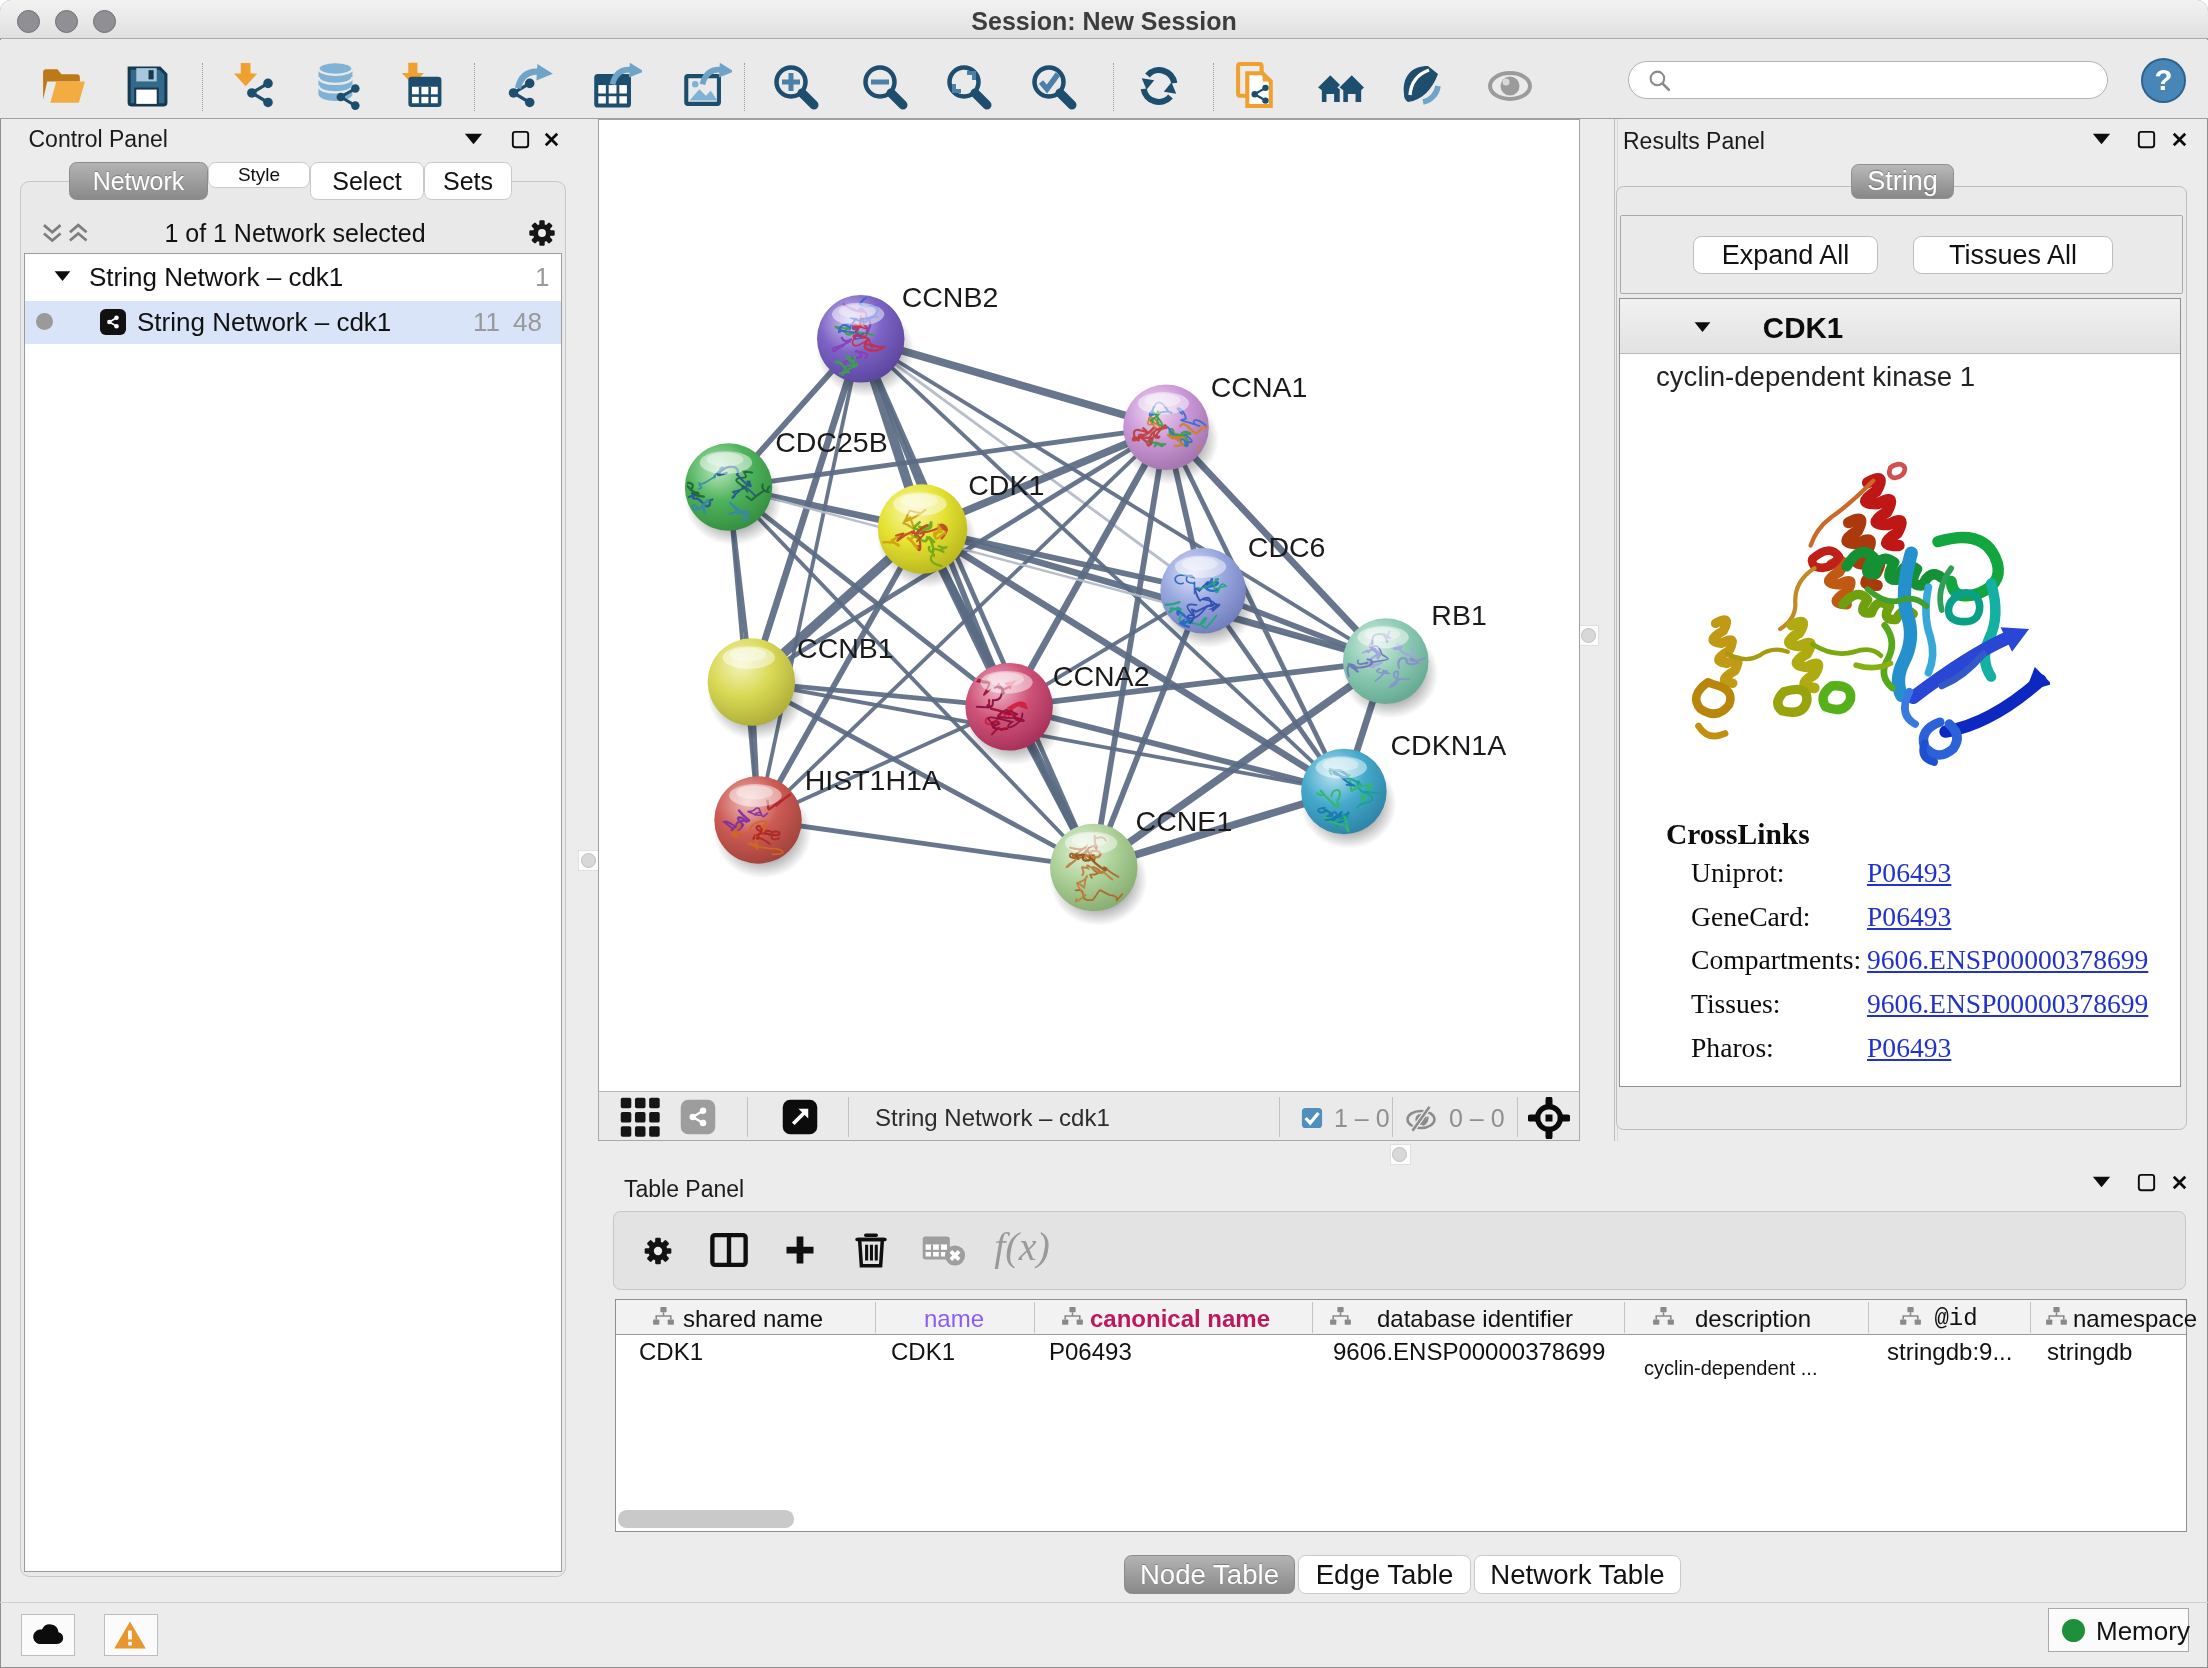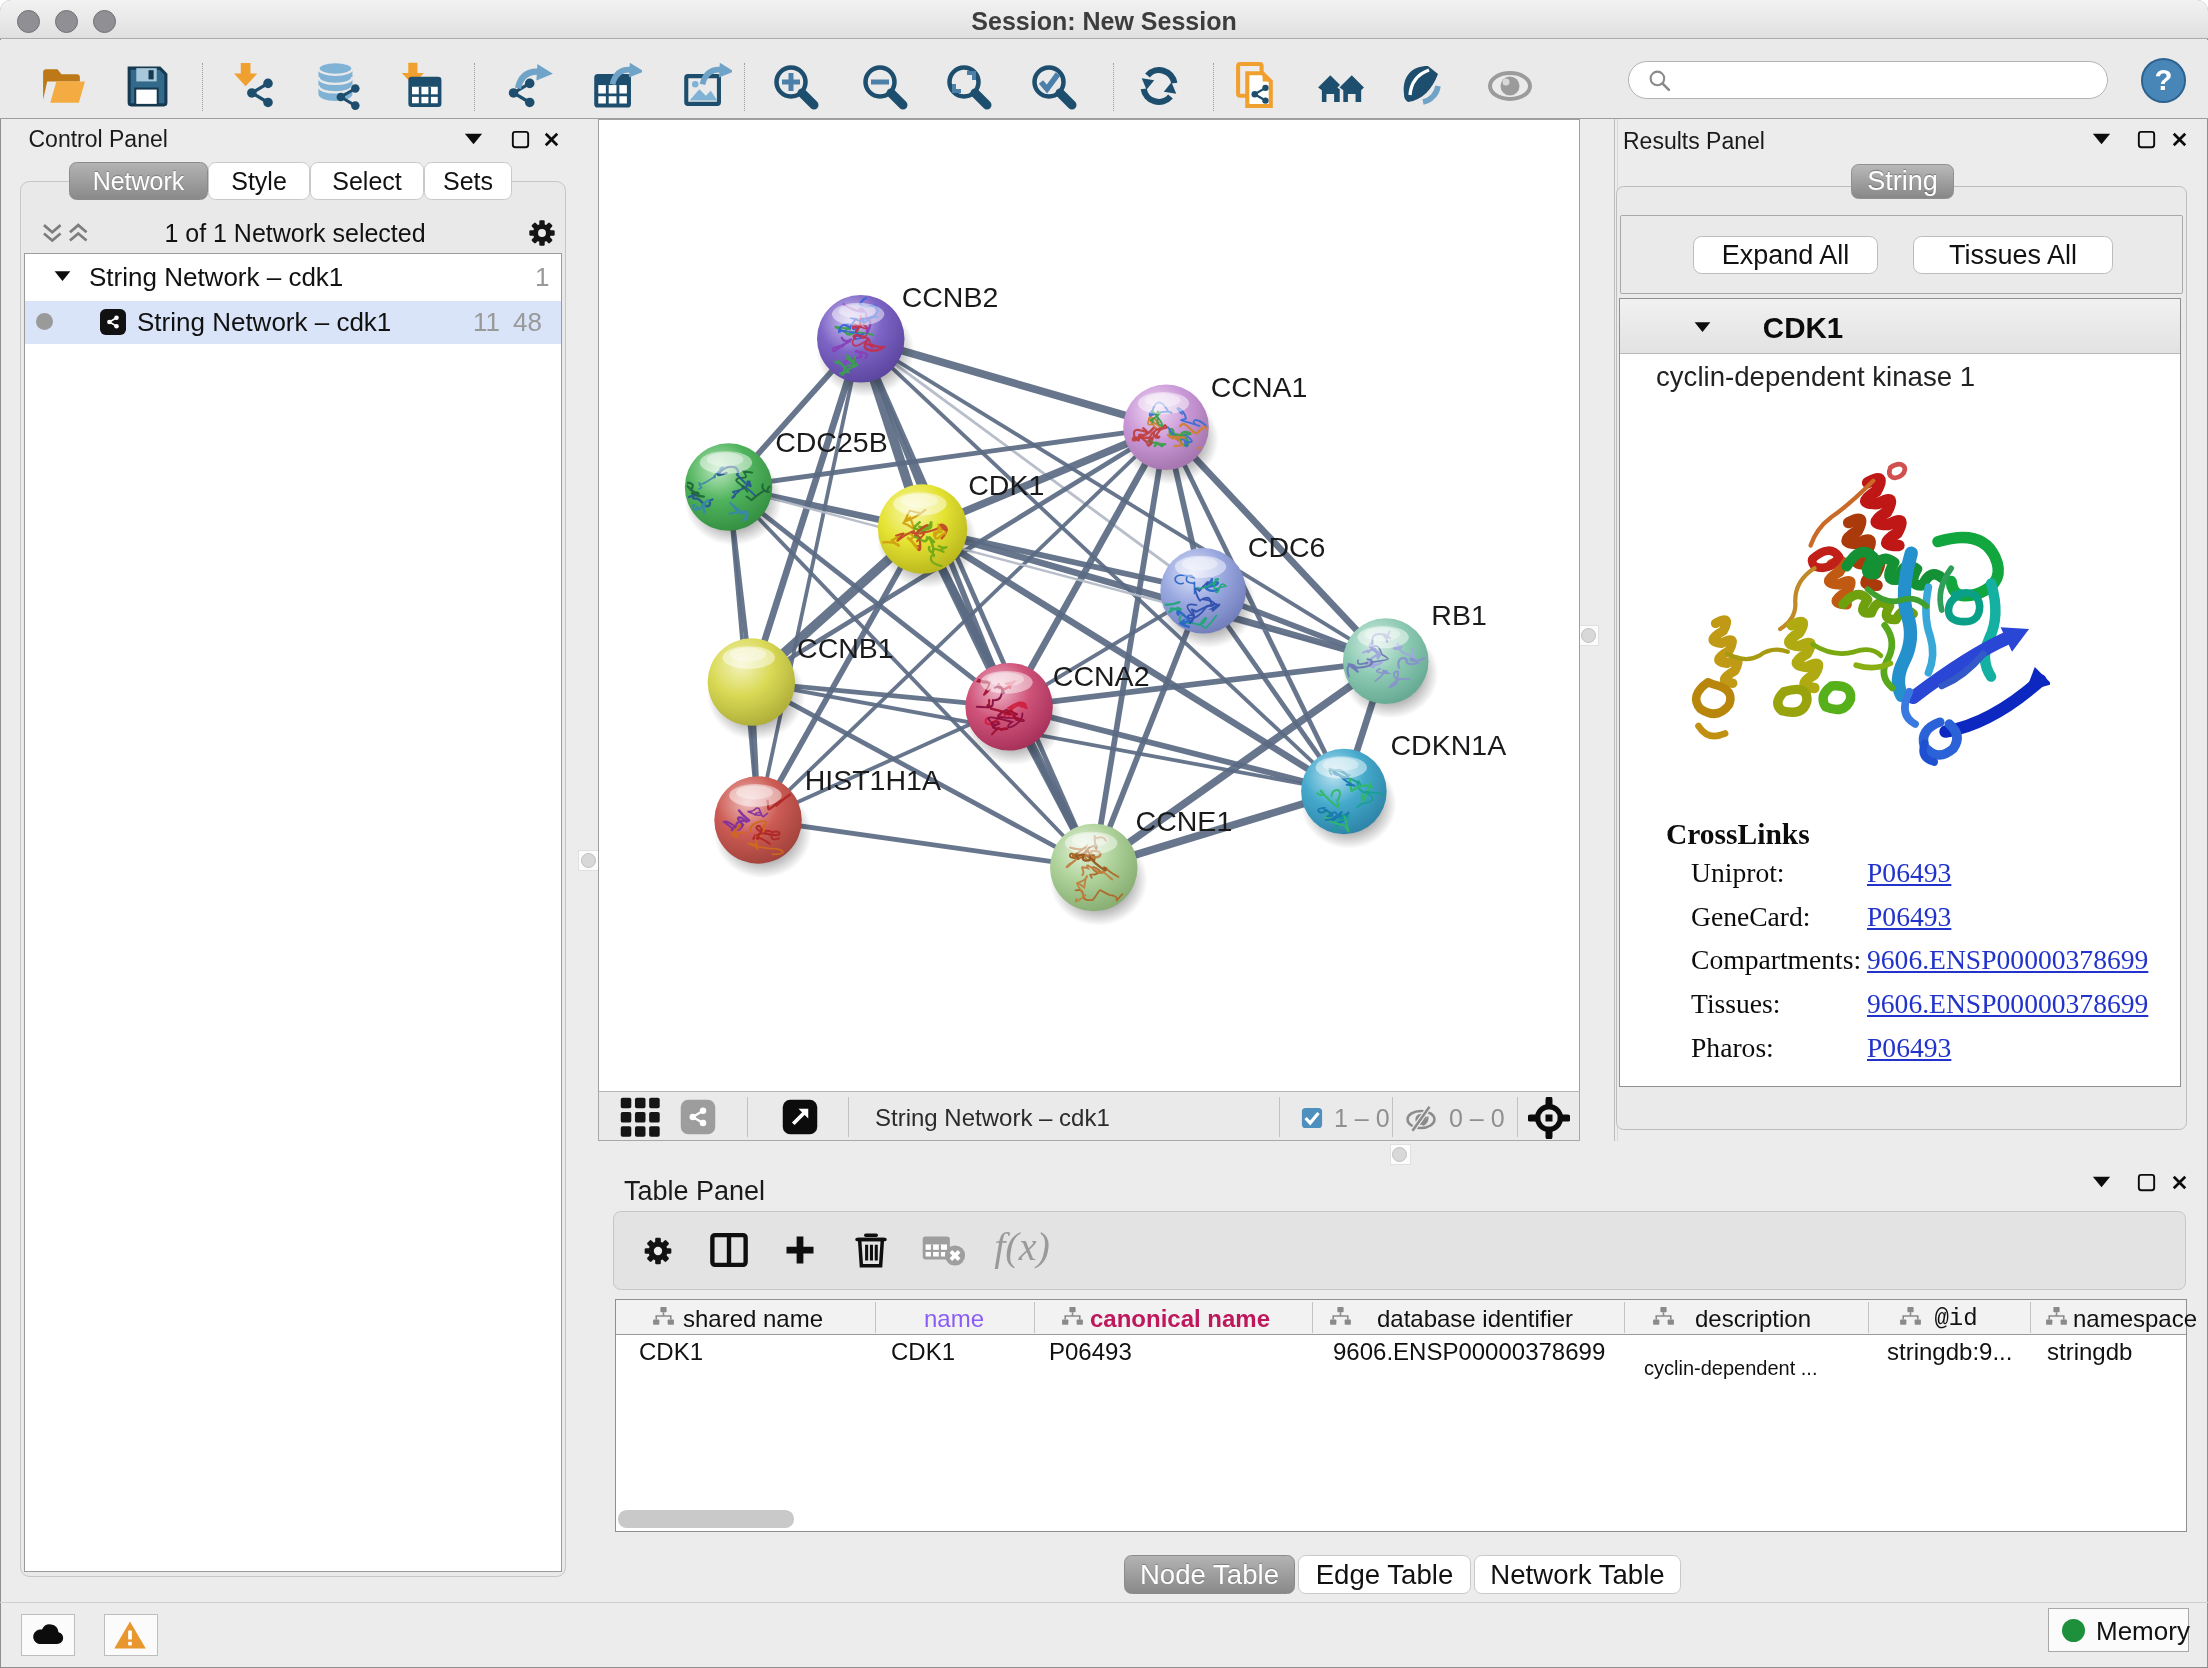--- a/index.html
+++ b/index.html
@@ -190,21 +190,21 @@
         <path d="M6 12 L42 12 L24 34 z" fill="#0c0c0c"></path>
       </svg></div>
     <div style="position:absolute;left:509px;top:128px;width:23px;height:23px"><svg width="23" height="23" viewBox="0 0 48 48">
         <rect x="8" y="8" width="32" height="32" rx="5" fill="none" stroke="#0c0c0c" stroke-width="4"></rect>
       </svg></div>
     <div style="position:absolute;left:540px;top:128px;width:23px;height:23px"><svg width="23" height="23" viewBox="0 0 48 48">
         <path d="M10 14 L14 10 L24 20 L34 10 L38 14 L28 24 L38 34 L34 38 L24 28 L14 38 L10 34 L20 24 z" fill="#0c0c0c"></path>
       </svg></div>
     <div class="abs" style="left:20px;top:181px;width:546px;height:1396px;background:#e9e9e9;border:1px solid #c6c6c6;border-radius:9.5px"></div>
     <div class="abs" style="left:69px;top:162px;width:139px;height:38px;background:linear-gradient(#b3b3b3,#898989);border:1px solid #8b8b8b;border-radius:7.6px;color:#fff;font-size:25px;display:flex;align-items:center;justify-content:center;text-shadow:0 -1px 1px rgba(0,0,0,0.25)">Network</div>
-    <div class="abs" style="left:208px;top:162px;width:102px;height:38px;background:#fff;border:1px solid #c9c9c9;border-radius:7.6px;color:#111;font-size:25px;display:flex;align-items:center;justify-content:center">Style</div>
+    <div class="abs" style="left:208px;top:162px;width:102px;height:26px;background:#fff;border:1px solid #c9c9c9;border-radius:7.6px;color:#111;font-size:19px;display:flex;align-items:center;justify-content:center">Style</div>
     <div class="abs" style="left:310px;top:162px;width:114px;height:38px;background:#fff;border:1px solid #c9c9c9;border-radius:7.6px;color:#111;font-size:25px;display:flex;align-items:center;justify-content:center">Select</div>
     <div class="abs" style="left:424px;top:162px;width:88px;height:38px;background:#fff;border:1px solid #c9c9c9;border-radius:7.6px;color:#111;font-size:25px;display:flex;align-items:center;justify-content:center">Sets</div>
     <div style="position:absolute;left:38px;top:218px;width:28.5px;height:28.5px"><svg width="28.5" height="28.5" viewBox="0 0 48 48">
         <g fill="none" stroke="#7d7d7d" stroke-width="4.5">
           <path d="M10 12 L24 24 L38 12"></path>
           <path d="M10 26 L24 38 L38 26"></path>
         </g>
       </svg></div>
     <div style="position:absolute;left:64px;top:218px;width:28.5px;height:28.5px"><svg width="28.5" height="28.5" viewBox="0 0 48 48">
         <g fill="none" stroke="#7d7d7d" stroke-width="4.5">
@@ -701,21 +701,21 @@
     <div style="position:absolute;left:1691px;top:859px;font-size:27.6px;color:#0c0c0c;font-weight:normal;font-family:'Liberation Serif', serif;white-space:nowrap;line-height:1;">Uniprot:</div>
     <div style="position:absolute;left:1867px;top:859px;font-size:27.6px;color:#2233cc;font-weight:normal;font-family:'Liberation Serif', serif;white-space:nowrap;line-height:1;"><span style="text-decoration:underline">P06493</span></div>
     <div style="position:absolute;left:1691px;top:903px;font-size:27.6px;color:#0c0c0c;font-weight:normal;font-family:'Liberation Serif', serif;white-space:nowrap;line-height:1;">GeneCard:</div>
     <div style="position:absolute;left:1867px;top:903px;font-size:27.6px;color:#2233cc;font-weight:normal;font-family:'Liberation Serif', serif;white-space:nowrap;line-height:1;"><span style="text-decoration:underline">P06493</span></div>
     <div style="position:absolute;left:1691px;top:946px;font-size:27.6px;color:#0c0c0c;font-weight:normal;font-family:'Liberation Serif', serif;white-space:nowrap;line-height:1;">Compartments:</div>
     <div style="position:absolute;left:1867px;top:946px;font-size:27.6px;color:#2233cc;font-weight:normal;font-family:'Liberation Serif', serif;white-space:nowrap;line-height:1;"><span style="text-decoration:underline">9606.ENSP00000378699</span></div>
     <div style="position:absolute;left:1691px;top:990px;font-size:27.6px;color:#0c0c0c;font-weight:normal;font-family:'Liberation Serif', serif;white-space:nowrap;line-height:1;">Tissues:</div>
     <div style="position:absolute;left:1867px;top:990px;font-size:27.6px;color:#2233cc;font-weight:normal;font-family:'Liberation Serif', serif;white-space:nowrap;line-height:1;"><span style="text-decoration:underline">9606.ENSP00000378699</span></div>
     <div style="position:absolute;left:1691px;top:1034px;font-size:27.6px;color:#0c0c0c;font-weight:normal;font-family:'Liberation Serif', serif;white-space:nowrap;line-height:1;">Pharos:</div>
     <div style="position:absolute;left:1867px;top:1034px;font-size:27.6px;color:#2233cc;font-weight:normal;font-family:'Liberation Serif', serif;white-space:nowrap;line-height:1;"><span style="text-decoration:underline">P06493</span></div>
-    <div style="position:absolute;left:624px;top:1178px;font-size:27px;color:#1a1a1a;font-weight:normal;font-family:Liberation Sans, sans-serif;white-space:nowrap;line-height:1;">Table Panel</div>
+    <div style="position:absolute;left:624px;top:1178px;font-size:23px;color:#1a1a1a;font-weight:normal;font-family:Liberation Sans, sans-serif;white-space:nowrap;line-height:1;">Table Panel</div>
     <div style="position:absolute;left:2090px;top:1171px;width:23px;height:23px"><svg width="23" height="23" viewBox="0 0 48 48">
         <path d="M6 12 L42 12 L24 34 z" fill="#0c0c0c"></path>
       </svg></div>
     <div style="position:absolute;left:2135px;top:1171px;width:23px;height:23px"><svg width="23" height="23" viewBox="0 0 48 48">
         <rect x="8" y="8" width="32" height="32" rx="5" fill="none" stroke="#0c0c0c" stroke-width="4"></rect>
       </svg></div>
     <div style="position:absolute;left:2168px;top:1171px;width:23px;height:23px"><svg width="23" height="23" viewBox="0 0 48 48">
         <path d="M10 14 L14 10 L24 20 L34 10 L38 14 L28 24 L38 34 L34 38 L24 28 L14 38 L10 34 L20 24 z" fill="#0c0c0c"></path>
       </svg></div>
     <div class="abs" style="left:613px;top:1211px;width:1573px;height:79px;background:#e3e3e3;border:1px solid #c6c6c6;border-radius:7.6px"></div>

